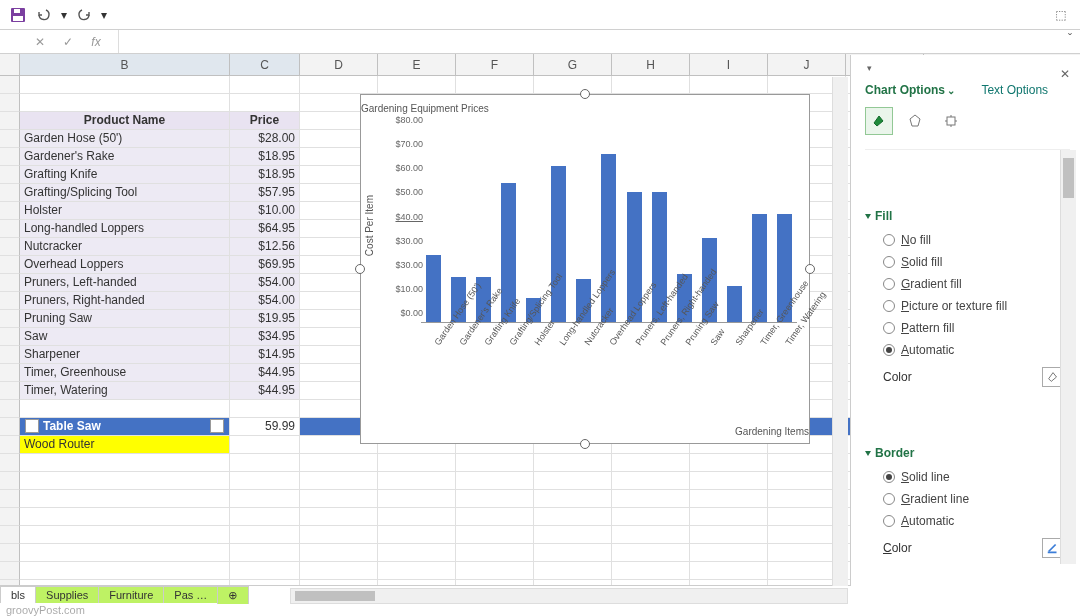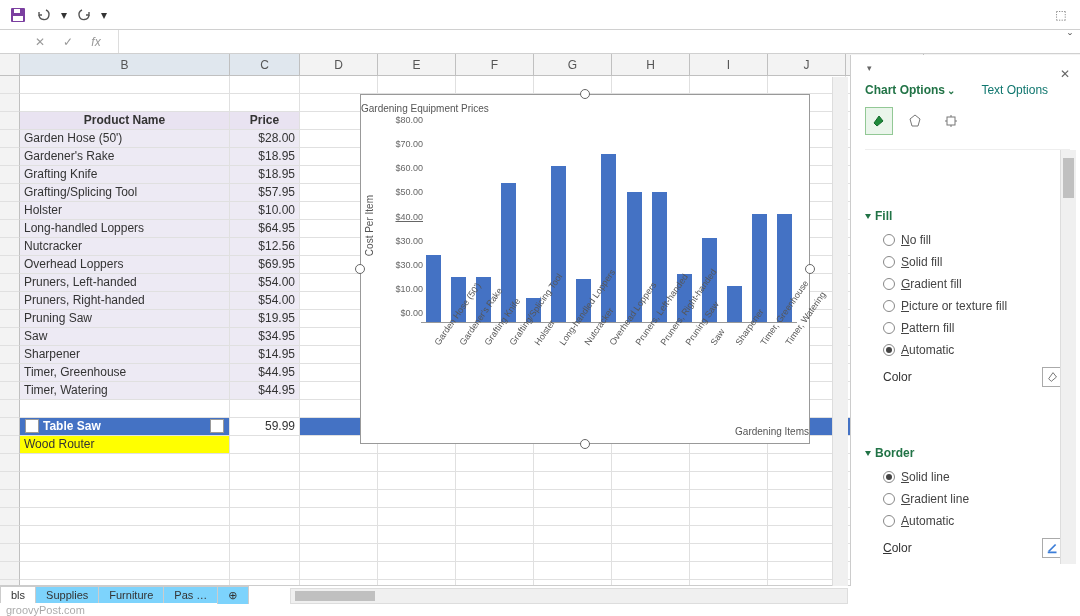--- a/index.html
+++ b/index.html
@@ -75,21 +75,21 @@
 .radio-row { display:flex; align-items:center; gap:6px; padding:4px 0 4px 18px; font-size:12px; color:#444; cursor:pointer; }
 .radio { width:12px; height:12px; border:1px solid #888; border-radius:50%; display:flex; align-items:center; justify-content:center; }
 .radio.on::after { content:""; width:6px; height:6px; background:#444; border-radius:50%; }
 .under { text-decoration: underline; }
 .color-row { display:flex; align-items:center; justify-content:space-between; padding:6px 0 6px 18px; font-size:12px; }
 .color-swatch { width:28px; height:20px; border:1px solid #aaa; display:flex; align-items:center; justify-content:center; }
 .dd { font-size:9px; color:#666; margin-left:2px; }
 
 
 .sheet-tabs { position:absolute; left:0; bottom:12px; height:18px; display:flex; align-items:flex-start; font-size:11px; }
-.sheet-tab { padding:2px 10px; border:1px solid #ccc; border-bottom:none; background:#7dd3fc; margin-right:-1px; cursor:pointer; }
+.sheet-tab { padding:2px 10px; border:1px solid #ccc; border-bottom:none; background:#bef264; margin-right:-1px; cursor:pointer; }
 .sheet-tab.cut { background:#fff; }
 .hscroll { position:absolute; left:290px; right:232px; bottom:12px; height:16px; background:#f0f0f0; border:1px solid #ddd; }
 .hscroll .hthumb { position:absolute; left:4px; top:2px; bottom:2px; width:80px; background:#c0c0c0; }
 .vscroll-sheet { position:absolute; right:232px; top:77px; bottom:30px; width:16px; background:#f0f0f0; border-left:1px solid #ddd; }
 .watermark { position:absolute; left:6px; bottom:0; font-size:11px; color:rgba(0,0,0,0.35); }
 </style>
 </head>
 <body>
 
 <div class="titlebar">

